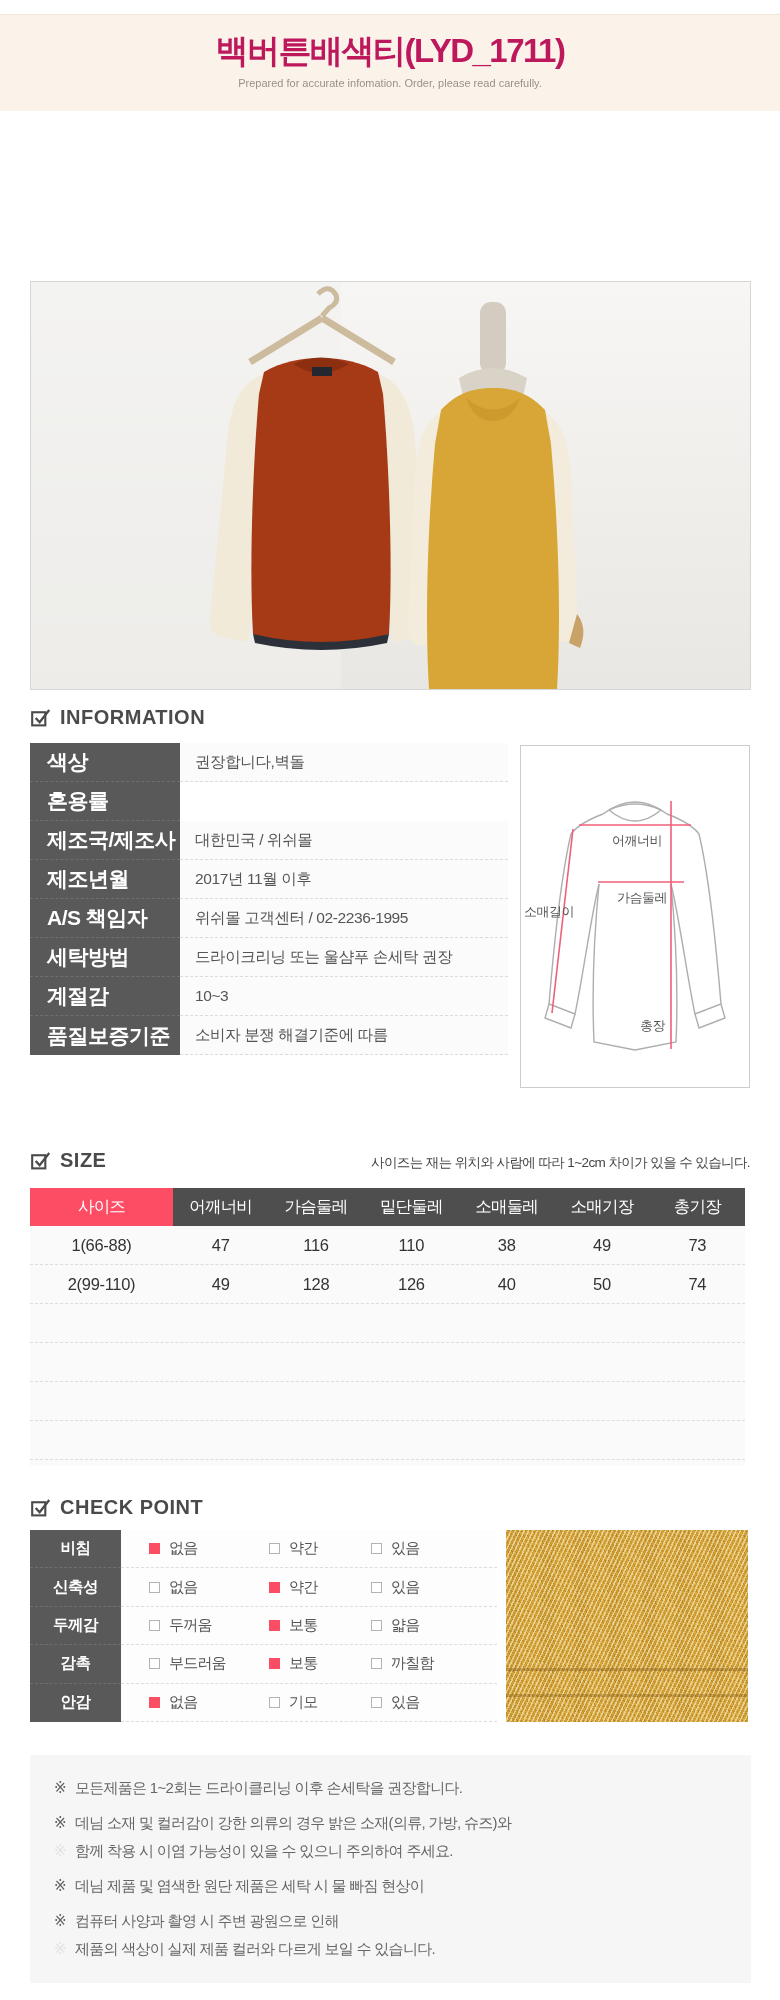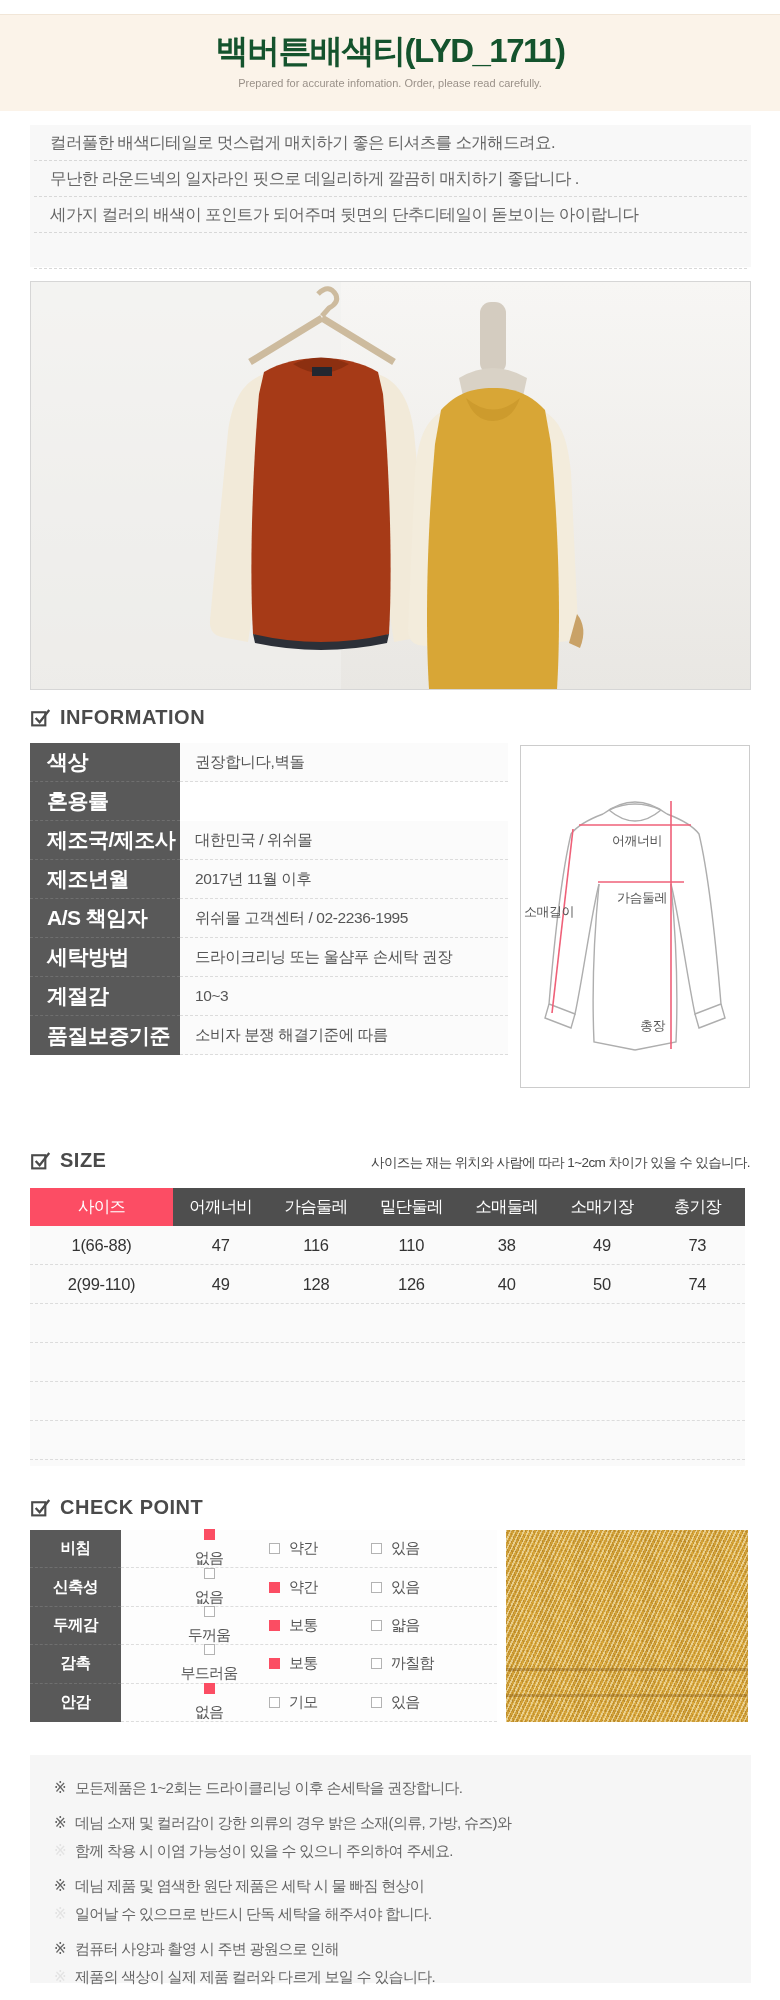--- a/index.html
+++ b/index.html
@@ -1,21 +1,21 @@
 <!DOCTYPE html>
 <html><head>
 <meta charset="utf-8">
 <style>
   html,body{margin:0;padding:0;background:#fff;}
   body{font-family:"Liberation Sans","DejaVu Sans",sans-serif;}
   .page{position:relative;width:780px;height:2000px;background:#fff;overflow:hidden;margin:0 auto;}
 
   
   .band{position:absolute;left:0;top:14px;width:780px;height:96px;background:#fbf3e9;text-align:center;border-top:1px solid #f1e6d8;}
-  .band h1{margin:14px 0 3px;font-size:33px;color:#14532d;font-weight:700;letter-spacing:-1.5px;}
+  .band h1{margin:14px 0 3px;font-size:33px;color:#be185d;font-weight:700;letter-spacing:-1.5px;}
   .band .subtitle{font-size:11px;color:#9a9189;letter-spacing:0;}
 
   
   .desc-box{position:absolute;left:30px;top:125px;width:721px;height:142px;background:#f8f8f8;box-sizing:border-box;}
   .desc-row{height:35px;line-height:35px;margin:0 4px;padding-left:16px;font-size:16.5px;color:#666;
             border-bottom:1px dashed #d8d8d8;letter-spacing:-0.6px;white-space:nowrap;overflow:hidden;}
   .desc-row.empty{border-bottom:1px dashed #d8d8d8;}
 
   
   .photo{position:absolute;left:30px;top:281px;width:721px;height:409px;border:1px solid #d6d6d6;box-sizing:border-box;background:#f4f3f1;}
@@ -55,21 +55,21 @@
   .srow .sd0{flex:none;width:143px;}
 
   
   .check-table{position:absolute;left:30px;top:1530px;width:467px;}
   .crow{display:flex;height:38.4px;}
   .clbl{width:91px;background:#595959;color:#fff;font-weight:700;font-size:15.5px;display:flex;align-items:center;
         justify-content:center;border-bottom:1px dashed #6f6f6f;box-sizing:border-box;letter-spacing:-0.5px;}
   .crow:last-child .clbl{border-bottom:none;}
   .copts{flex:1;background:#fdfdfd;display:flex;align-items:center;padding-left:28px;border-bottom:1px dashed #ddd;box-sizing:border-box;}
   .copt{display:flex;align-items:center;gap:9px;}
-  .copt.w1{width:120px;flex-direction:column;}
+  .copt.w1{width:120px;}
   .copt.w2{width:102px;}
   .copt.w3{flex:1;}
   .cbox{width:11px;height:11px;border:1px solid #b3b3b3;background:#fff;display:inline-block;box-sizing:border-box;}
   .cbox.on{background:#fb4d63;border-color:#fb4d63;}
   .ctext{font-size:15px;color:#555;letter-spacing:-0.8px;}
 
   
   .swatch{position:absolute;left:506px;top:1530px;width:242px;height:192px;overflow:hidden;
     background:
       repeating-linear-gradient(115deg, rgba(255,246,210,0.55) 0 1.5px, rgba(0,0,0,0) 1.5px 4px),
@@ -90,26 +90,20 @@
 </head>
 <body>
 
 <div class="page">
 
   <div class="band">
     <h1>백버튼배색티(LYD_1711)</h1>
     <div class="subtitle">Prepared for accurate infomation. Order, please read carefully.</div>
   </div>
 
-  <div class="desc-box">
-    <div class="desc-row">컬러풀한 배색디테일로 멋스럽게 매치하기 좋은 티셔츠를 소개해드려요.</div>
-    <div class="desc-row">무난한 라운드넥의 일자라인 핏으로 데일리하게 깔끔히 매치하기 좋답니다 .</div>
-    <div class="desc-row">세가지 컬러의 배색이 포인트가 되어주며 뒷면의 단추디테일이 돋보이는 아이랍니다</div>
-    <div class="desc-row empty"></div>
-  </div>
 
   <div class="photo">
     <svg viewBox="0 0 719 407" preserveAspectRatio="none">
       <defs>
         <linearGradient id="wall" x1="0" y1="0" x2="0" y2="1">
           <stop offset="0" stop-color="#f7f6f4"></stop>
             <stop offset="1" stop-color="#e9e7e3"></stop>
         </linearGradient>
       </defs>
       <rect width="719" height="407" fill="url(#wall)"></rect>
@@ -370,24 +364,20 @@
       <div class="nline cont">
           <span class="mk">※</span>
           <span>함께 착용 시 이염 가능성이 있을 수 있으니 주의하여 주세요.</span>
         </div>
     </div>
     <div class="note">
       <div class="nline">
           <span class="mk">※</span>
           <span>데님 제품 및 염색한 원단 제품은 세탁 시 물 빠짐 현상이</span>
         </div>
-      <div class="nline cont">
-          <span class="mk">※</span>
-          <span>일어날 수 있으므로 반드시 단독 세탁을 해주셔야 합니다.</span>
-        </div>
     </div>
     <div class="note">
       <div class="nline">
           <span class="mk">※</span>
           <span>컴퓨터 사양과 촬영 시 주변 광원으로 인해</span>
         </div>
       <div class="nline cont">
           <span class="mk">※</span>
           <span>제품의 색상이 실제 제품 컬러와 다르게 보일 수 있습니다.</span>
         </div>

